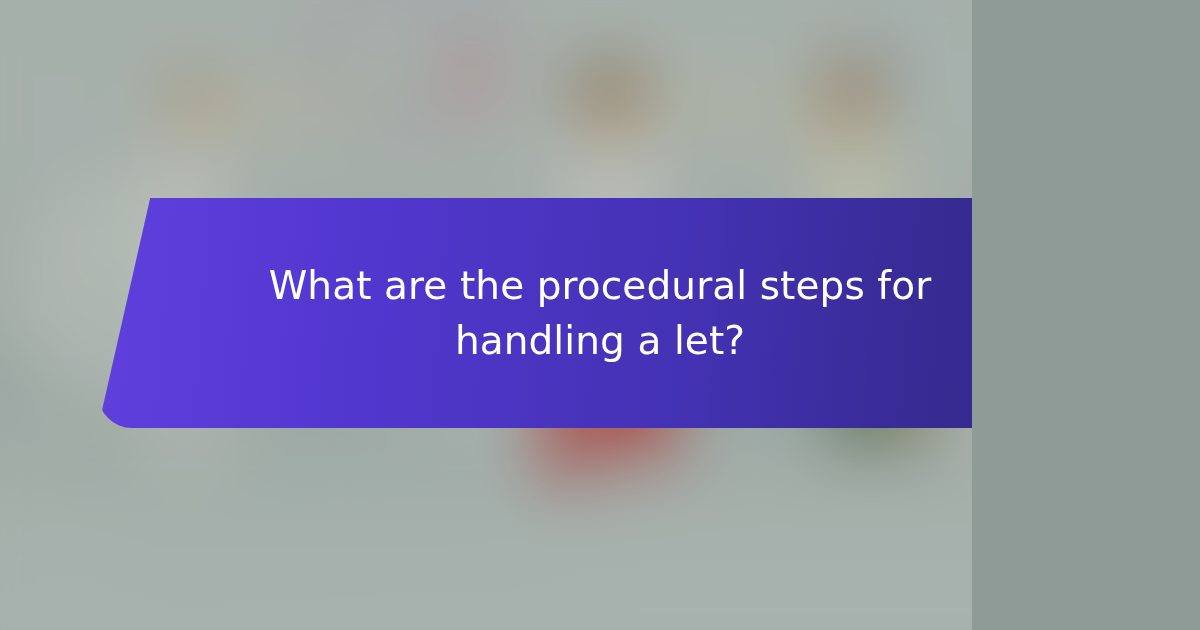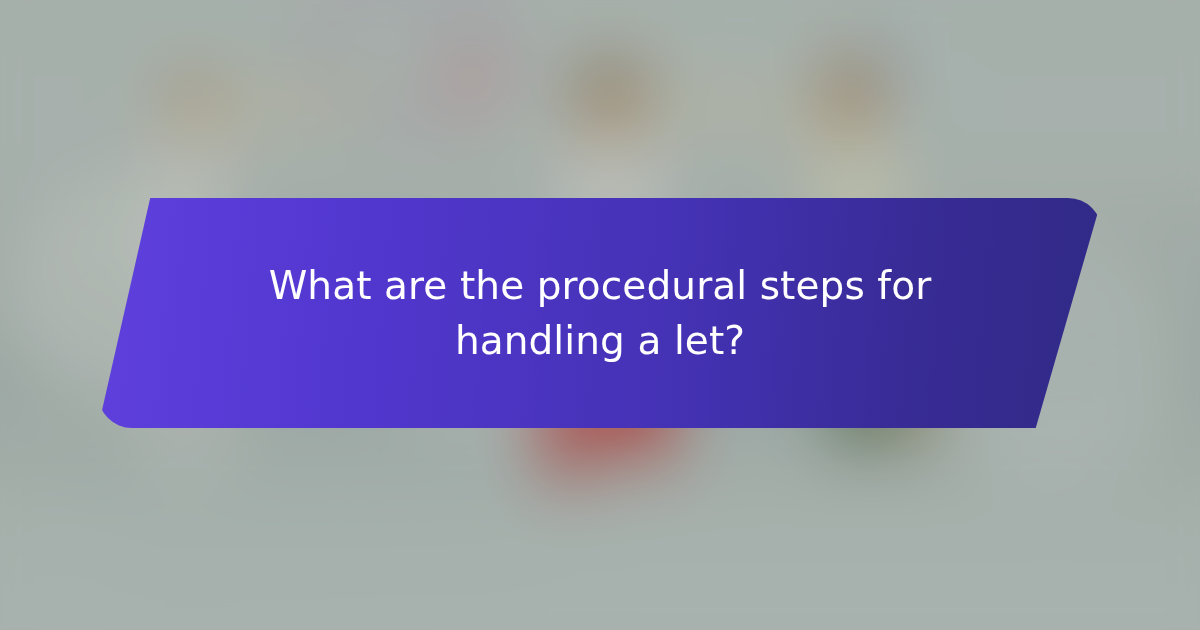--- a/index.html
+++ b/index.html
@@ -2,21 +2,21 @@
 <html><head>
 <meta charset="utf-8">
 <style>
   html, body {
     margin: 0;
     padding: 0;
     background: #8f9b96;
   }
   #card {
     position: relative;
-    width: 1200px;
+    width: 972px;
     height: 630px;
     overflow: hidden;
     font-family: "DejaVu Sans", sans-serif;
     background: #9aa49f;
   }
 
   
   .bg-base {
     position: absolute;
     inset: 0;

